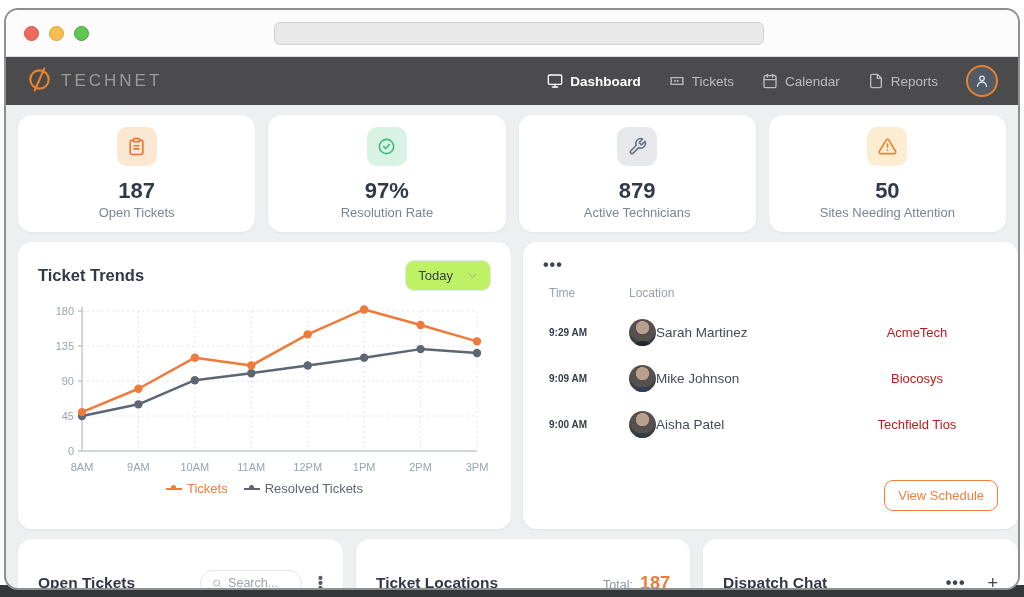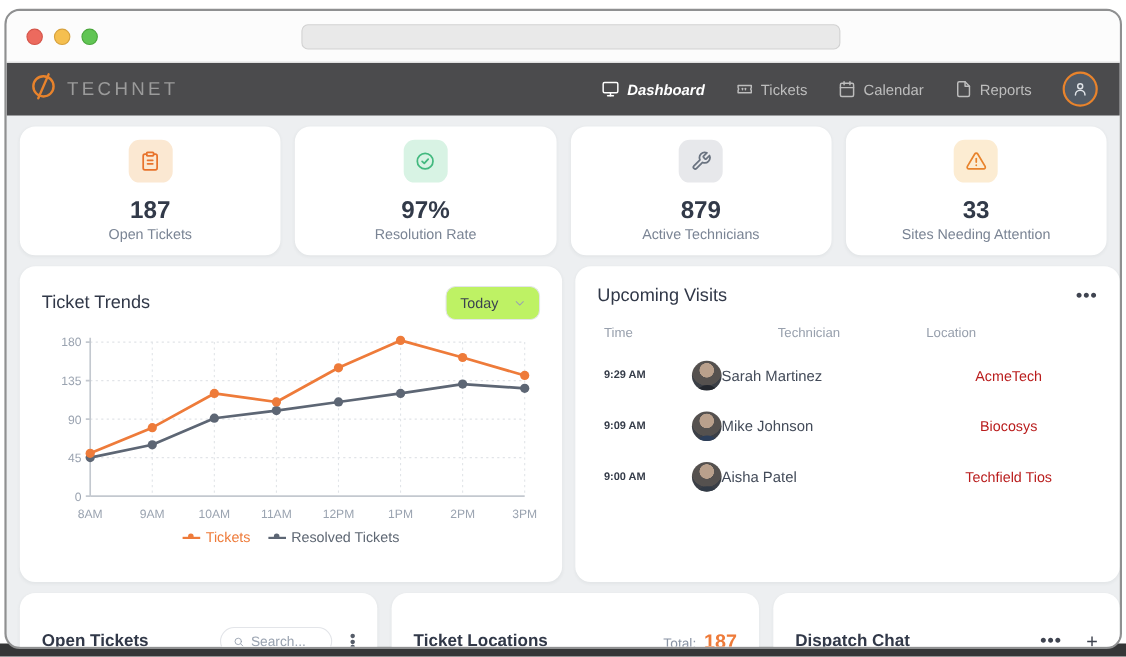--- a/index.html
+++ b/index.html
@@ -23,21 +23,21 @@
     background:#e9e9e9; border:1px solid #d2d2d2; border-radius:6px; }
 
   
   .navbar { height:48px; background:#4b4b4d; flex:none; display:flex;
     align-items:center; padding:0 20px; }
   .brand { display:flex; align-items:center; gap:8px; }
   .brand-text { color:#9b9b9b; font-size:17px; letter-spacing:3px; font-weight:500; }
   .nav-right { margin-left:auto; display:flex; align-items:center; gap:28px; }
   .nav-item { display:flex; align-items:center; gap:7px; font-size:13.5px;
     color:#bdbdbd; cursor:pointer; }
-  .nav-item.active { color:#ffffff; font-weight:700;font-style:italic; }
+  .nav-item.active { color:#ffffff; font-weight:700; }
   .nav-item svg { stroke:#bdbdbd; }
   .nav-item.active svg { stroke:#ffffff; }
   .avatar-btn { width:32px; height:32px; border-radius:50%; background:#525b66;
     border:2px solid #e8832c; display:flex; align-items:center; justify-content:center; }
 
   
   .content { flex:1; padding:10px 12px 0 12px; overflow:hidden;
     display:flex; flex-direction:column; gap:10px; }
   .card { background:#ffffff; border-radius:14px; box-shadow:0 1px 3px rgba(40,50,60,.05); }
 
@@ -49,21 +49,21 @@
   .stat-icon.c0 { background:#fbe8d2; } .stat-icon.c0 svg { stroke:#e8732c; }
   .stat-icon.c1 { background:#d8f3e4; } .stat-icon.c1 svg { stroke:#43b97f; }
   .stat-icon.c2 { background:#e7e8eb; } .stat-icon.c2 svg { stroke:#6a7380; }
   .stat-icon.c3 { background:#fcecd2; } .stat-icon.c3 svg { stroke:#e8832c; }
   .stat-value { font-size:22px; font-weight:700; color:#323a49; line-height:1.15; }
   .stat-label { font-size:13px; color:#7a8494; margin-top:2px; }
 
   .mid-row { display:grid; grid-template-columns:493px 495px; gap:12px; flex:none; }
   .panel { height:287px; padding:18px 20px; display:flex; flex-direction:column; }
   .panel-head { display:flex; align-items:center; justify-content:space-between; }
-  .panel-title { font-size:16.5px; font-weight:400; color:#313848; }
+  .panel-title { font-size:16.5px; font-weight:700; color:#313848; }
   .range-btn { display:flex; align-items:center; gap:14px; border:1px solid #e3e5e9;
     border-radius:9px; padding:7px 12px; font-size:13px; color:#3a4150; background:#bef264; cursor:pointer; }
   .dots-h { color:#3f4450; font-size:16px; font-weight:700; letter-spacing:1px; cursor:pointer; line-height:10px; }
 
   .legend { display:flex; justify-content:center; gap:16px; margin-top:2px; }
   .legend-item { display:flex; align-items:center; gap:5px; font-size:13px; }
   .legend-marker { position:relative; width:16px; height:2px; display:inline-block; }
   .legend-marker::after { content:""; position:absolute; left:5px; top:-2.5px; width:5px;
     height:5px; border-radius:50%; background:inherit; border:inherit; }
 
@@ -204,21 +204,21 @@
           <div class="stat-label">Active Technicians</div>
         </div>
         <div class="card stat-card">
           <div class="stat-icon c3">
             <svg class="feather" width="19" height="19" viewBox="0 0 24 24">
               <path d="M10.29 3.86L1.82 18a2 2 0 0 0 1.71 3h16.94a2 2 0 0 0 1.71-3L13.71 3.86a2 2 0 0 0-3.42 0z"></path>
               <line x1="12" y1="9" x2="12" y2="13"></line>
                 <line x1="12" y1="16.6" x2="12" y2="16.8"></line>
             </svg>
           </div>
-          <div class="stat-value">33</div>
+          <div class="stat-value">50</div>
           <div class="stat-label">Sites Needing Attention</div>
         </div>
       </div>
 
       <div class="mid-row">
 
         <div class="card panel">
           <div class="panel-head">
             <span class="panel-title">Ticket Trends</span>
             <button class="range-btn">
@@ -286,27 +286,25 @@
             </span>
             <span class="legend-item">
               <span class="legend-marker" style="background: rgb(93, 102, 116);"></span>
               <span class="legend-label" style="color: rgb(94, 103, 115);">Resolved Tickets</span>
             </span>
           </div>
         </div>
 
         <div class="card panel">
           <div class="panel-head">
-            <span class="panel-title">Upcoming Visits</span>
             <span class="dots-h">•••</span>
           </div>
           <div class="visits-table">
             <div class="v-header">
               <span>Time</span>
-              <span class="h-tech">Technician</span>
               <span>Location</span>
             </div>
 
             <div class="v-row">
               <span class="v-time">9:29 AM</span>
               <span class="v-tech">
                 <span class="v-avatar">
                   <svg width="20" height="12" viewBox="0 0 20 12">
                       <path d="M0 12 Q10 2 20 12 Z" fill="#23272e"></path>
                     </svg>
@@ -335,20 +333,21 @@
                 <span class="v-avatar">
                   <svg width="20" height="12" viewBox="0 0 20 12">
                       <path d="M0 12 Q10 2 20 12 Z" fill="#313a46"></path>
                     </svg>
                 </span>
                 <span>Aisha Patel</span>
               </span>
               <span class="v-loc">Techfield Tios</span>
             </div>
 
+            <button class="view-schedule">View Schedule</button>
           </div>
         </div>
       </div>
 
       <div class="bottom-row">
         <div class="card b-card">
           <span class="b-title">Open Tickets</span>
           <span class="search-pill">
             <svg class="feather" width="13" height="13" viewBox="0 0 24 24" style="stroke:#9aa3b0;">
               <circle cx="11" cy="11" r="7"></circle>

